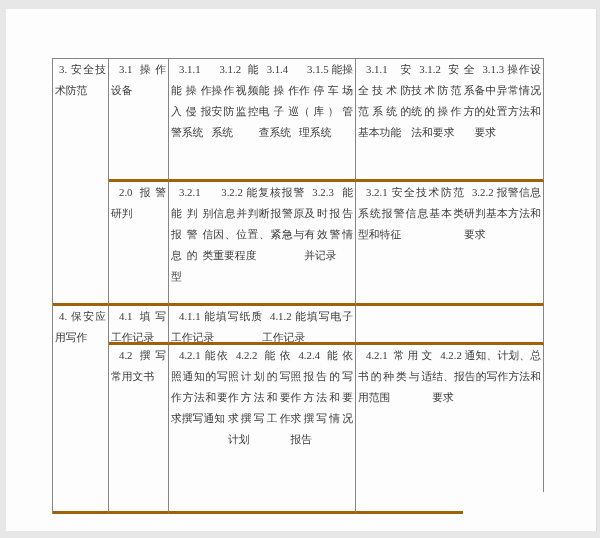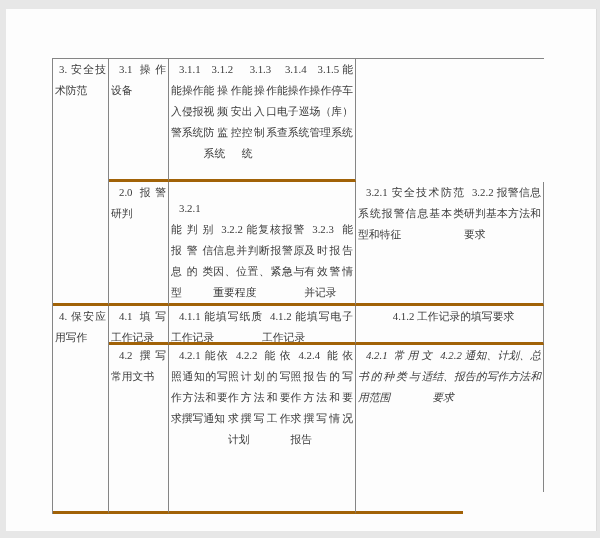--- a/index.html
+++ b/index.html
@@ -60,29 +60,33 @@
     <div class="cell col-section sec3">
       <p>3. 安全技术防范</p>
     </div>
 
     <div class="cell col-task" style="grid-column:2;grid-row:1;">
       <p>3.1 操作设备</p>
     </div>
     <div class="cell col-content" style="grid-column:3;grid-row:1;">
       <p>3.1.1 能操作入侵报警系统</p>
       <p>3.1.2 能操作视频安防监控系统</p>
-      <p>3.1.3 能操作出入口控制系统</p>
       <p>3.1.4 能操作电子巡查系统</p>
       <p>3.1.5 能操作停车场（库）管理系统</p>
+    </div>
+    <div class="cell col-content" style="grid-column:4;grid-row:1;">
+      <p>3.1.1 安全技术防范系统的基本功能</p>
+      <p>3.1.2 安全技术防范系统的操作方法和要求</p>
+      <p>3.1.3 操作设备中异常情况的处置方法和要求</p>
     </div>
 
     <div class="cell col-task" style="grid-column:2;grid-row:2;">
       <p>2.0 报警研判</p>
     </div>
-    <div class="cell col-content" style="grid-column:3;grid-row:2;align-items:flex-end;">
+    <div class="cell col-content" style="grid-column:3;grid-row:2;">
       <p>3.2.1 能判别报警信息的类型</p>
       <p>3.2.2 能复核报警信息并判断报警原因、位置、紧急与重要程度</p>
       <p>3.2.3 能及时报告有效警情并记录</p>
     </div>
     <div class="cell col-content" style="grid-column:4;grid-row:2;">
       <p>3.2.1 安全技术防范系统报警信息基本类型和特征</p>
       <p>3.2.2 报警信息研判基本方法和要求</p>
     </div>
 
     <div class="cell col-section sec4">
@@ -90,32 +94,31 @@
     </div>
 
     <div class="cell col-task" style="grid-column:2;grid-row:3;">
       <p>4.1 填写工作记录</p>
     </div>
     <div class="cell col-content" style="grid-column:3;grid-row:3;font-family:Liberation Serif, serif;">
       <p>4.1.1 能填写纸质工作记录</p>
       <p>4.1.2 能填写电子工作记录</p>
     </div>
     <div class="cell col-content" style="grid-column:4;grid-row:3;">
-      <p>4.1.2 工作记录的填写要求</p>
     </div>
 
     <div class="cell col-task" style="grid-column:2;grid-row:4;">
       <p>4.2 撰写常用文书</p>
     </div>
     <div class="cell col-content" style="grid-column:3;grid-row:4;">
       <p>4.2.1 能依照通知的写作方法和要求撰写通知</p>
       <p>4.2.2 能依照计划的写作方法和要求撰写工作计划</p>
       <p>4.2.4 能依照报告的写作方法和要求撰写情况报告</p>
     </div>
-    <div class="cell col-content" style="grid-column:4;grid-row:4;font-style:italic;">
+    <div class="cell col-content" style="grid-column:4;grid-row:4;">
       <p>4.2.1 常用文书的种类与适用范围</p>
       <p>4.2.2 通知、计划、总结、报告的写作方法和要求</p>
     </div>
 
   </div>
 
   <div class="cutout"></div>
 </div>
 
 </body></html>

